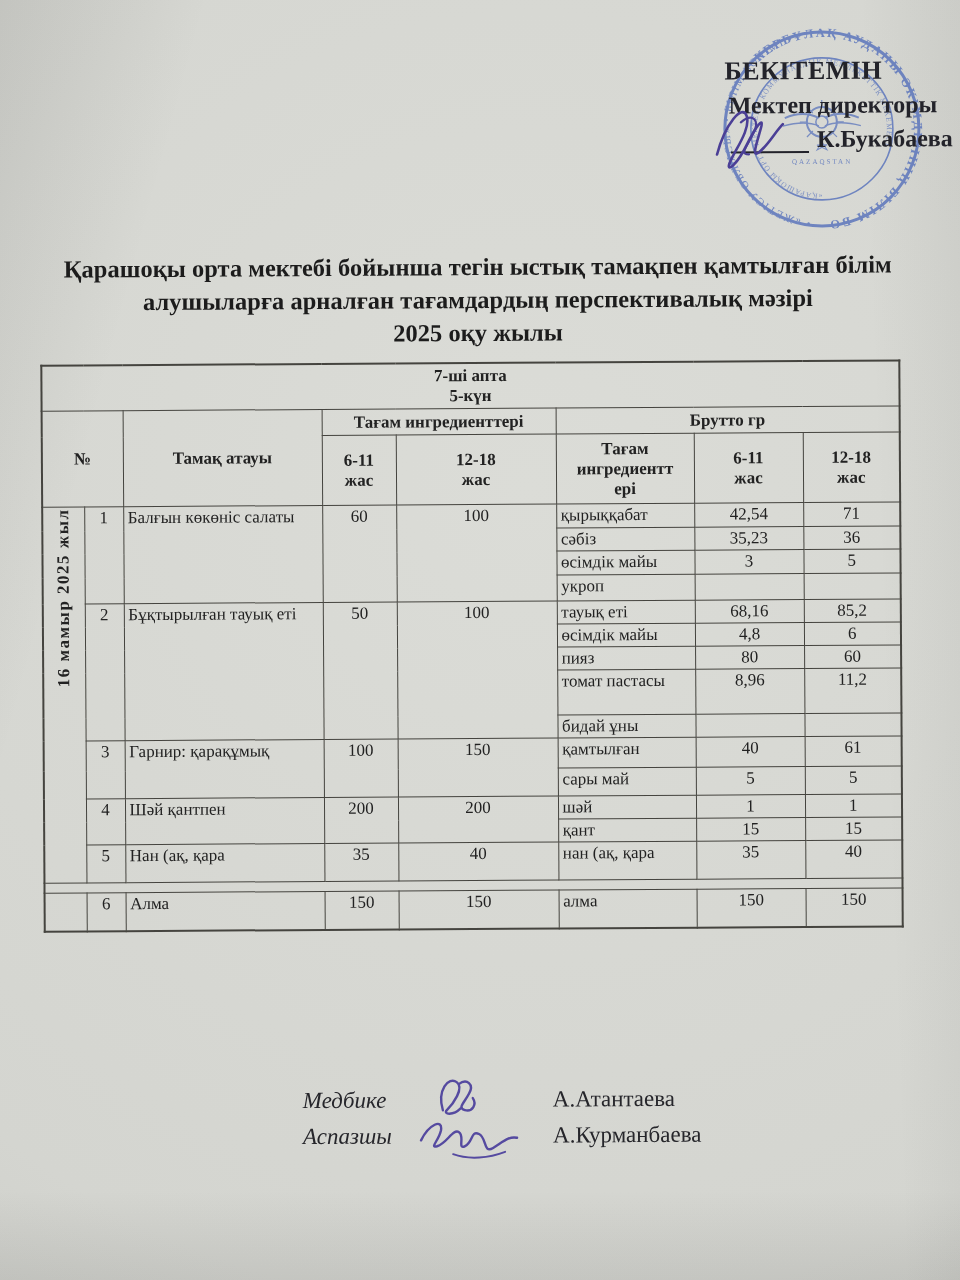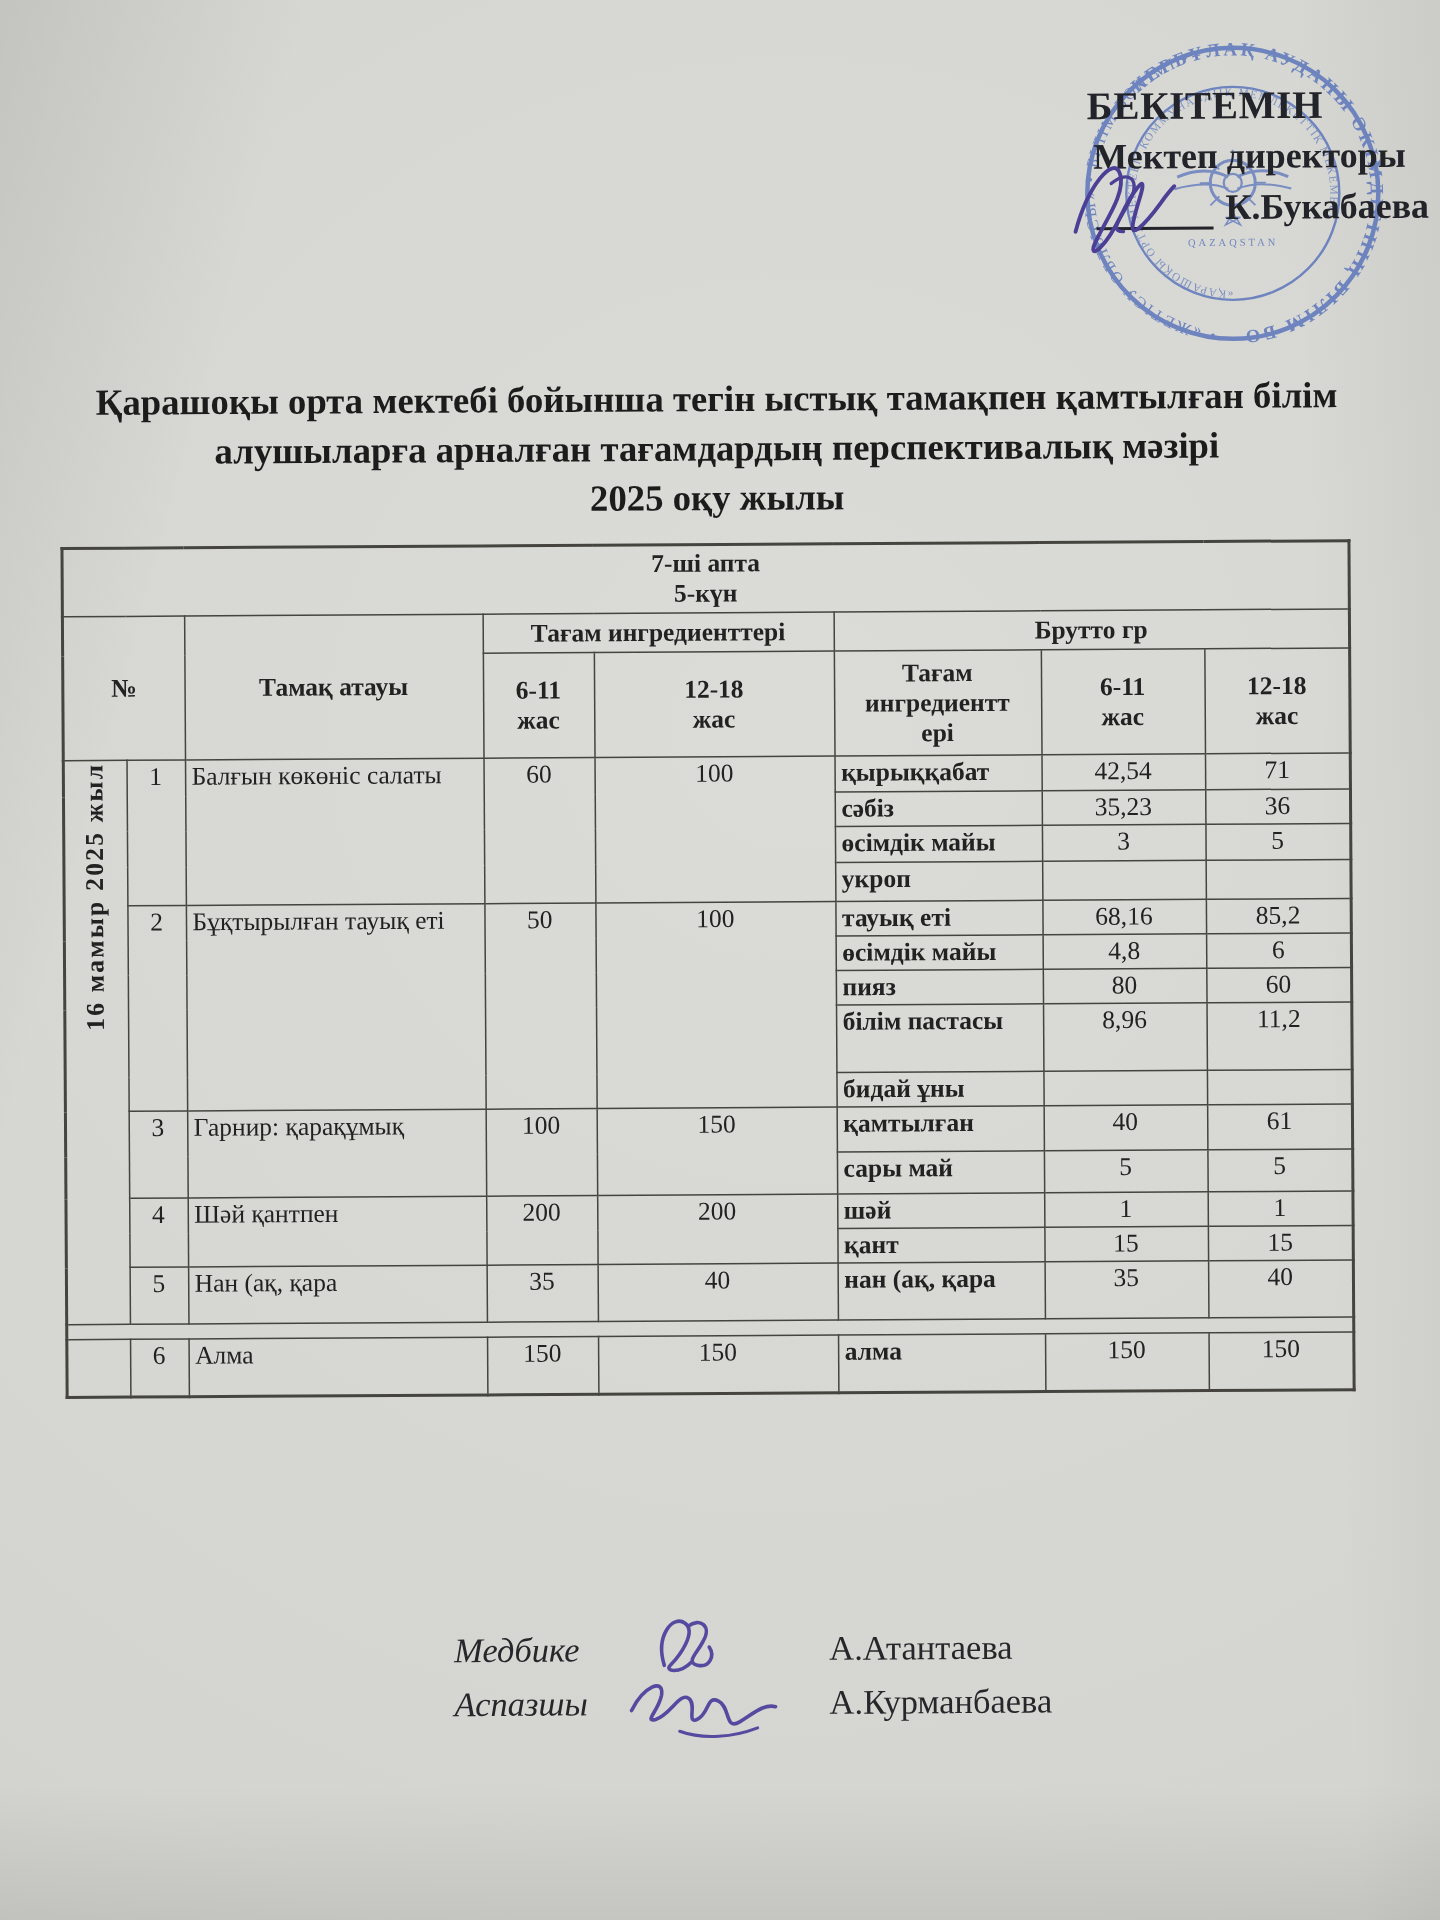--- a/index.html
+++ b/index.html
@@ -29,21 +29,21 @@
          font-weight:700;font-size:24.5px;line-height:33px;color:#1c1c1c;}
   
   table.menu{position:absolute;left:42px;top:362px;width:858px;border-collapse:collapse;
     table-layout:fixed;font-size:17px;color:#222;}
   table.menu{border:2px solid #45443f;}
   table.menu th,table.menu td{border:1.5px solid #45443f;padding:1px 4px;vertical-align:top;
     white-space:pre-line;overflow:hidden;}
   table.menu th{font-weight:700;vertical-align:middle;text-align:center;padding:2px 2px;}
   td.c{text-align:center;}
   td.l{text-align:left;padding-left:7px;}
-  td.ing{text-align:left;padding-left:8px;padding-right:16px;font-weight:bold;}
+  td.ing{text-align:left;padding-left:8px;padding-right:16px;}
   td.date-cell{vertical-align:middle;text-align:center;padding:0;}
   td.date-cell span{writing-mode:vertical-rl;transform:rotate(180deg);
     font-weight:700;font-size:17px;letter-spacing:1.5px;white-space:nowrap;}
   tr.spacer td{border-left:none;border-right:none;}
   
   .footer{position:absolute;left:300px;top:1082px;font-size:23px;color:#26262b;}
   .f-row{display:flex;align-items:center;height:36px;position:relative;}
   .f-role{width:135px;font-style:italic;}
   .f-gap{width:115px;}
   .f-sig{position:absolute;pointer-events:none;}
@@ -186,21 +186,21 @@
       <td class="ing">өсімдік майы</td>
       <td class="c">4,8</td>
       <td class="c">6</td>
     </tr>
     <tr style="height:22px">
       <td class="ing">пияз</td>
       <td class="c">80</td>
       <td class="c">60</td>
     </tr>
     <tr style="height:45px">
-      <td class="ing">білім пастасы</td>
+      <td class="ing">томат пастасы</td>
       <td class="c">8,96</td>
       <td class="c">11,2</td>
     </tr>
     <tr style="height:22px">
       <td class="ing">бидай ұны</td>
       <td class="c"></td>
       <td class="c"></td>
     </tr>
 
     <tr style="height:30px">

